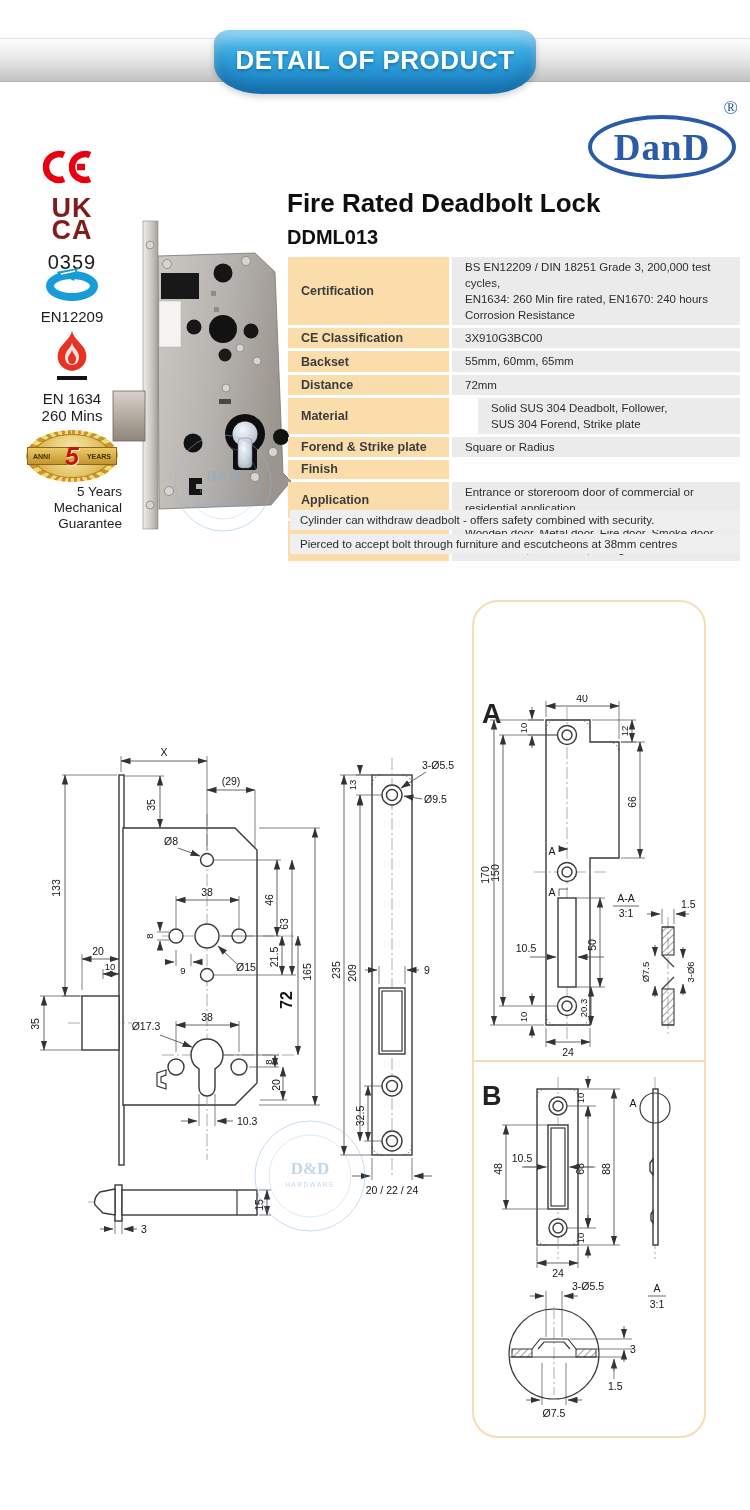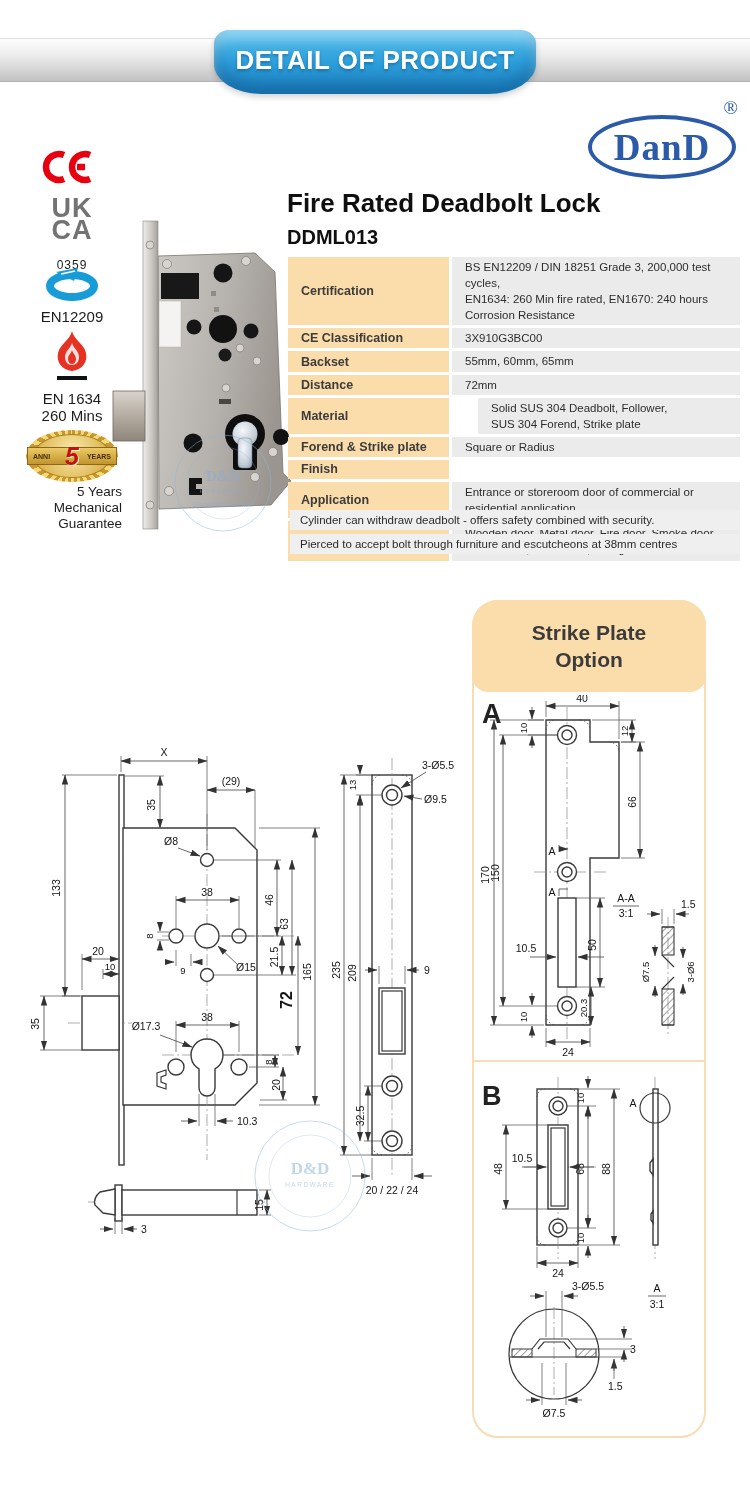--- a/index.html
+++ b/index.html
@@ -16,22 +16,22 @@
     display:flex;align-items:center;justify-content:center;}
   .ribbon span{color:#fff;font-weight:bold;font-size:26px;letter-spacing:.5px;margin-top:-4px;
     text-shadow:0 2px 3px rgba(0,60,110,.4);}
   .brand{position:absolute;left:588px;top:103px;width:150px;height:78px;}
   .brand-oval{position:absolute;left:0;top:12px;width:140px;height:56px;border:4px solid #2a5aa8;
     border-radius:50%;display:flex;align-items:center;justify-content:center;}
   .brand-oval b{font-family:"Liberation Serif",serif;font-weight:bold;font-size:37px;color:#2a5aa8;letter-spacing:1px;}
   .brand-r{position:absolute;right:0;top:-6px;font-size:19px;color:#2a5aa8;font-family:"Liberation Serif",serif;}
   
   .badge{position:absolute;text-align:center;}
-  .ukca-letters{font-weight:bold;font-size:27px;line-height:.82;color:#737373;letter-spacing:1px;font-stretch:condensed;}
-  .ukca-code{font-size:12px;color:#1c1c1c;margin-top:17px;letter-spacing:1px;}
+  .ukca-letters{font-weight:bold;font-size:27px;line-height:.82;color:#7f1d1d;letter-spacing:1px;font-stretch:condensed;}
+  .ukca-code{font-size:20px;color:#1c1c1c;margin-top:10px;letter-spacing:1px;}
   .badge-label{font-size:15px;color:#1c1c1c;margin-top:2px;}
   .medal{position:absolute;left:26px;top:430px;width:92px;height:52px;
     background:repeating-conic-gradient(#c9962f 0 7deg,#f3d876 7deg 14deg);
     border-radius:50%;}
   .medal-core{position:absolute;left:7px;right:7px;top:4px;bottom:4px;
     background:radial-gradient(circle at 50% 40%,#f9ecae,#dcb14a 80%);border:1px solid #a6831f;border-radius:50%;}
   .medal-band{position:absolute;left:1px;right:1px;top:17px;height:18px;
     background:linear-gradient(#ecca66,#c2952e);border:1px solid #8a671a;
     display:flex;align-items:center;justify-content:space-between;padding:0 5px;
     font-size:7px;font-weight:bold;color:#45300a;box-sizing:border-box;}
@@ -408,24 +408,20 @@
     </g>
     <g class="wm">
       <circle cx="280" cy="448" r="55" stroke="#8fb6de" stroke-width="1" fill="none"></circle>
       <circle cx="280" cy="448" r="41" stroke="#8fb6de" stroke-width=".6" fill="none"></circle>
       <text class="wmt" x="280" y="446" style="font:bold 17px 'Liberation Serif',serif;">D&amp;D</text>
       <text class="wmt" x="280" y="459" style="font:6.5px 'Liberation Sans',sans-serif;letter-spacing:1.5px;">HARDWARE</text>
     </g>
   </svg>
 
   <div class="panel">
-    <div class="panel-head">
-      <div>Strike Plate</div>
-      <div>Option</div>
-    </div>
     <div class="panel-divider"></div>
 
     <svg width="230" height="365" viewBox="0 0 230 365" style="left:0;top:93px;">
       <defs>
         <marker id="m1" viewBox="0 0 10 8" markerWidth="10" markerHeight="8" refX="9.5" refY="4" orient="auto-start-reverse" markerUnits="userSpaceOnUse">
           <path d="M0,.8 L10,4 L0,7.2 Z" fill="#333"></path>
         </marker>
         <pattern id="hA" width="5" height="5" patternUnits="userSpaceOnUse" patternTransform="rotate(45)">
           <line x1="0" y1="0" x2="0" y2="5" stroke="#555" stroke-width="1.1"></line>
         </pattern>

